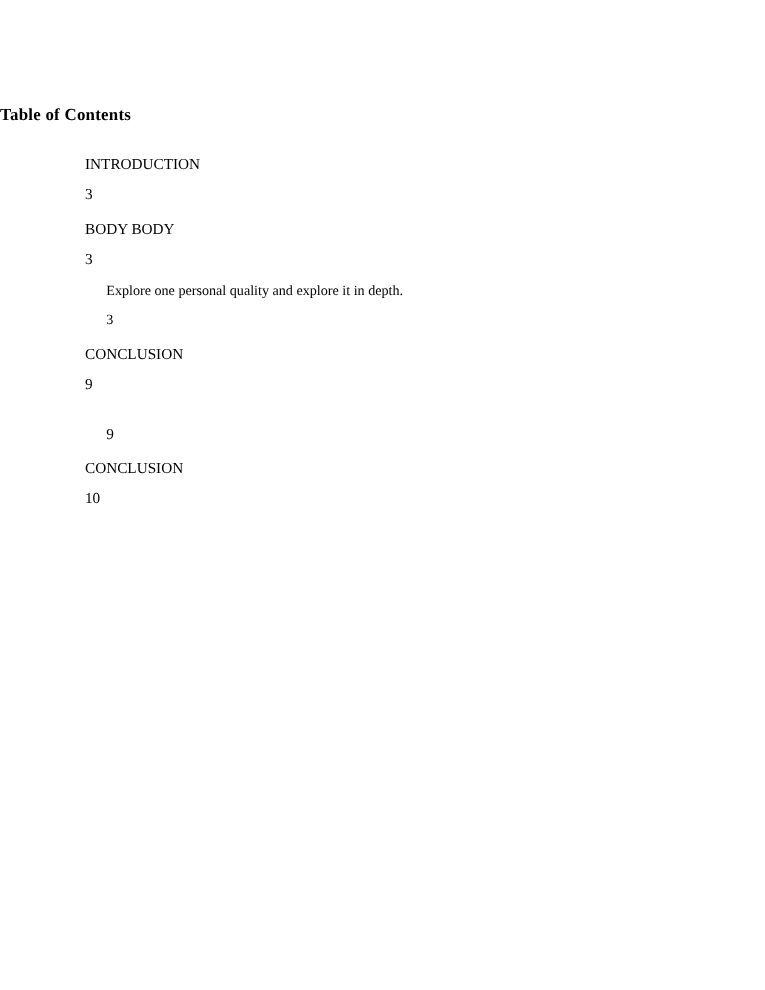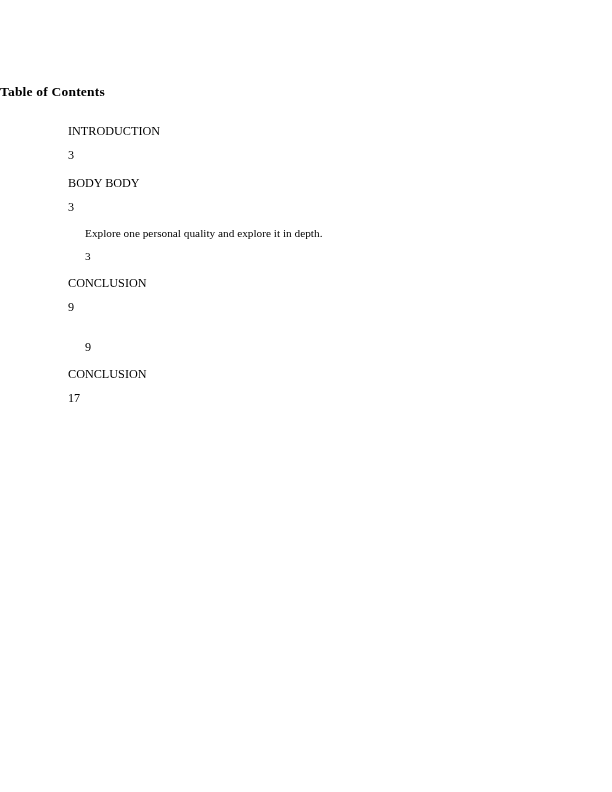--- a/index.html
+++ b/index.html
@@ -125,18 +125,18 @@
 
     <li class="toc-entry blank-entry">
       <span class="toc-label"></span>
       <span class="toc-leader"></span>
       <span class="toc-page">9</span>
     </li>
 
     <li class="toc-entry level-1">
       <span class="toc-label">CONCLUSION</span>
       <span class="toc-leader"></span>
-      <span class="toc-page">17</span>
+      <span class="toc-page">10</span>
     </li>
 
   </ul>
 
 </div>
 
 </body></html>

